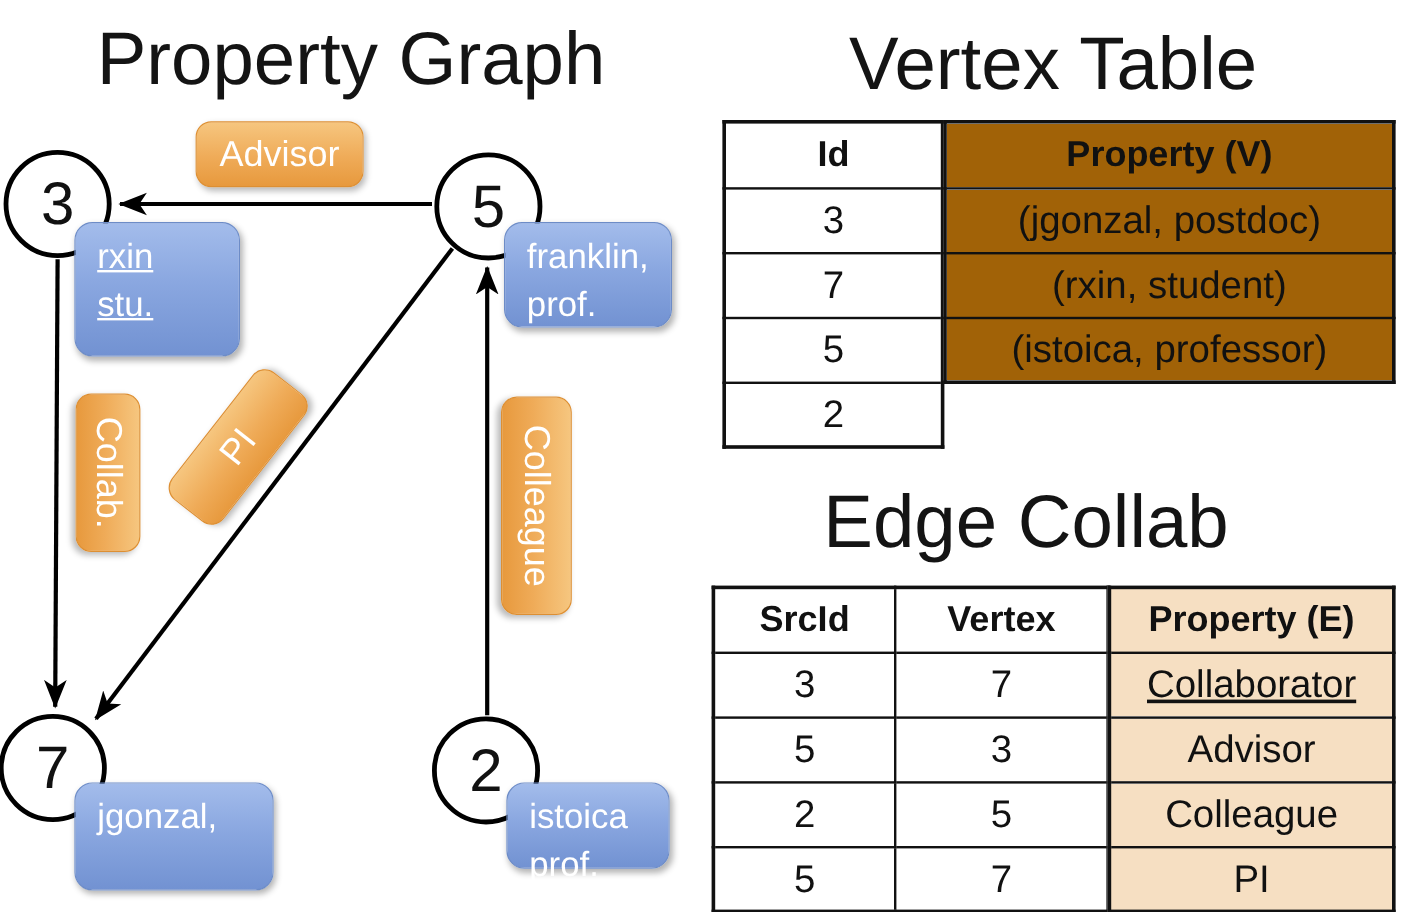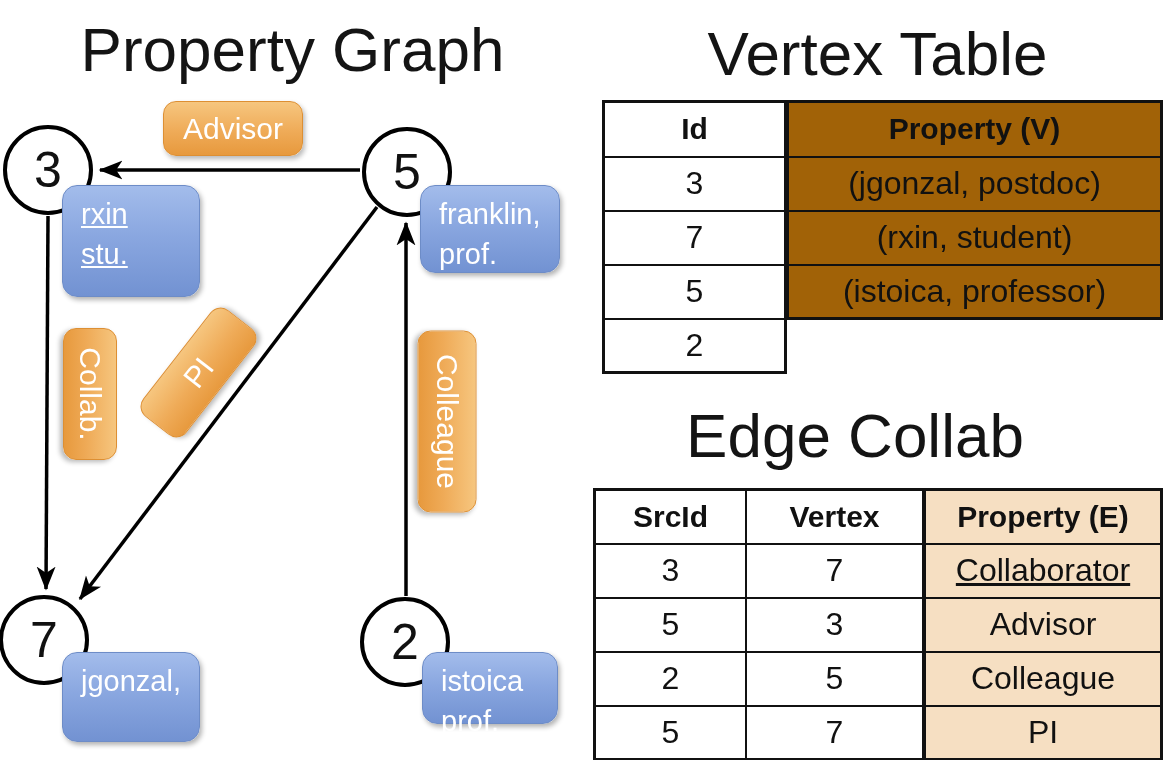--- a/index.html
+++ b/index.html
@@ -97,21 +97,21 @@
   </div>
 
   <div class="vbox" style="left:62px;top:185px;width:138px;height:112px;text-decoration:underline;">
     <div>rxin</div>
     <div>stu.</div>
   </div>
   <div class="vbox" style="left:420px;top:185px;width:140px;height:88px;">
     <div>franklin,</div>
     <div>prof.</div>
   </div>
-  <div class="vbox" style="left:62px;top:652px;width:138px;height:90px;">
+  <div class="vbox" style="left:62px;top:652px;width:166px;height:90px;">
     <div>jgonzal,</div>
   </div>
   <div class="vbox" style="left:422px;top:652px;width:136px;height:72px;">
     <div>istoica</div>
     <div>prof.</div>
   </div>
 
   <div class="big-title" style="left:585px;top:18px;width:585px;">Vertex Table</div>
 
   <table class="dtable" style="left:602px;top:100px;width:185px;">

